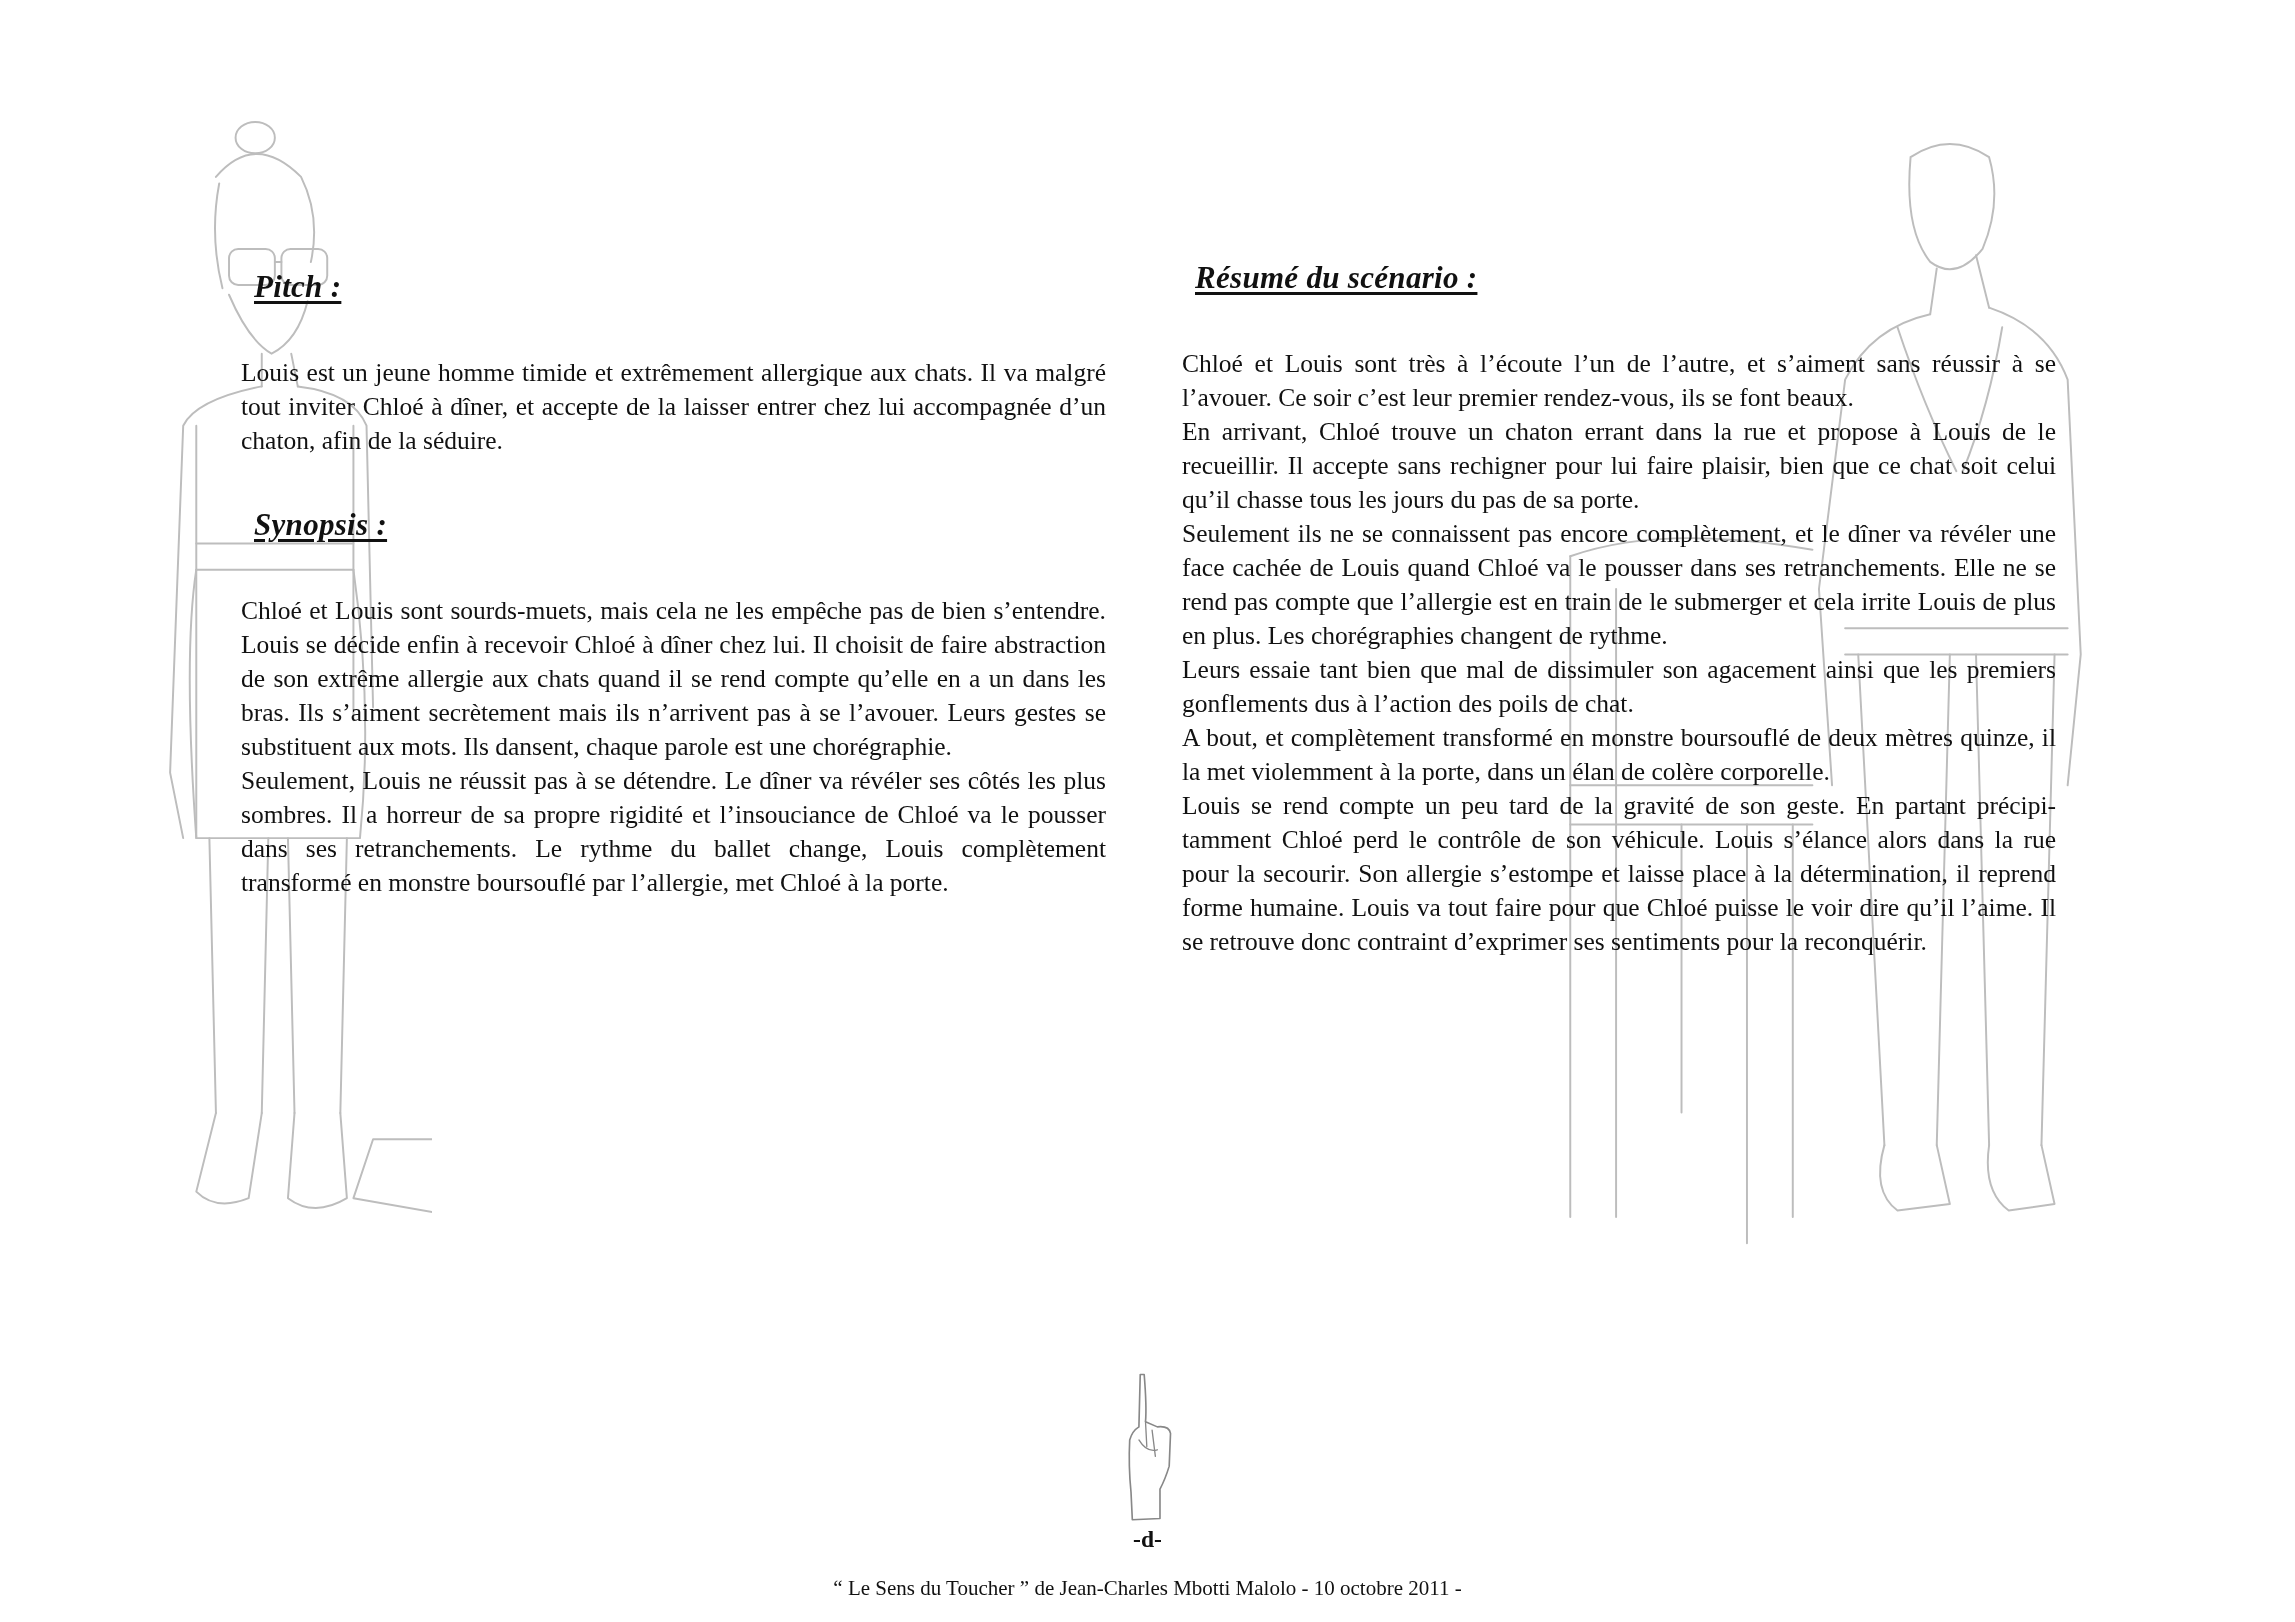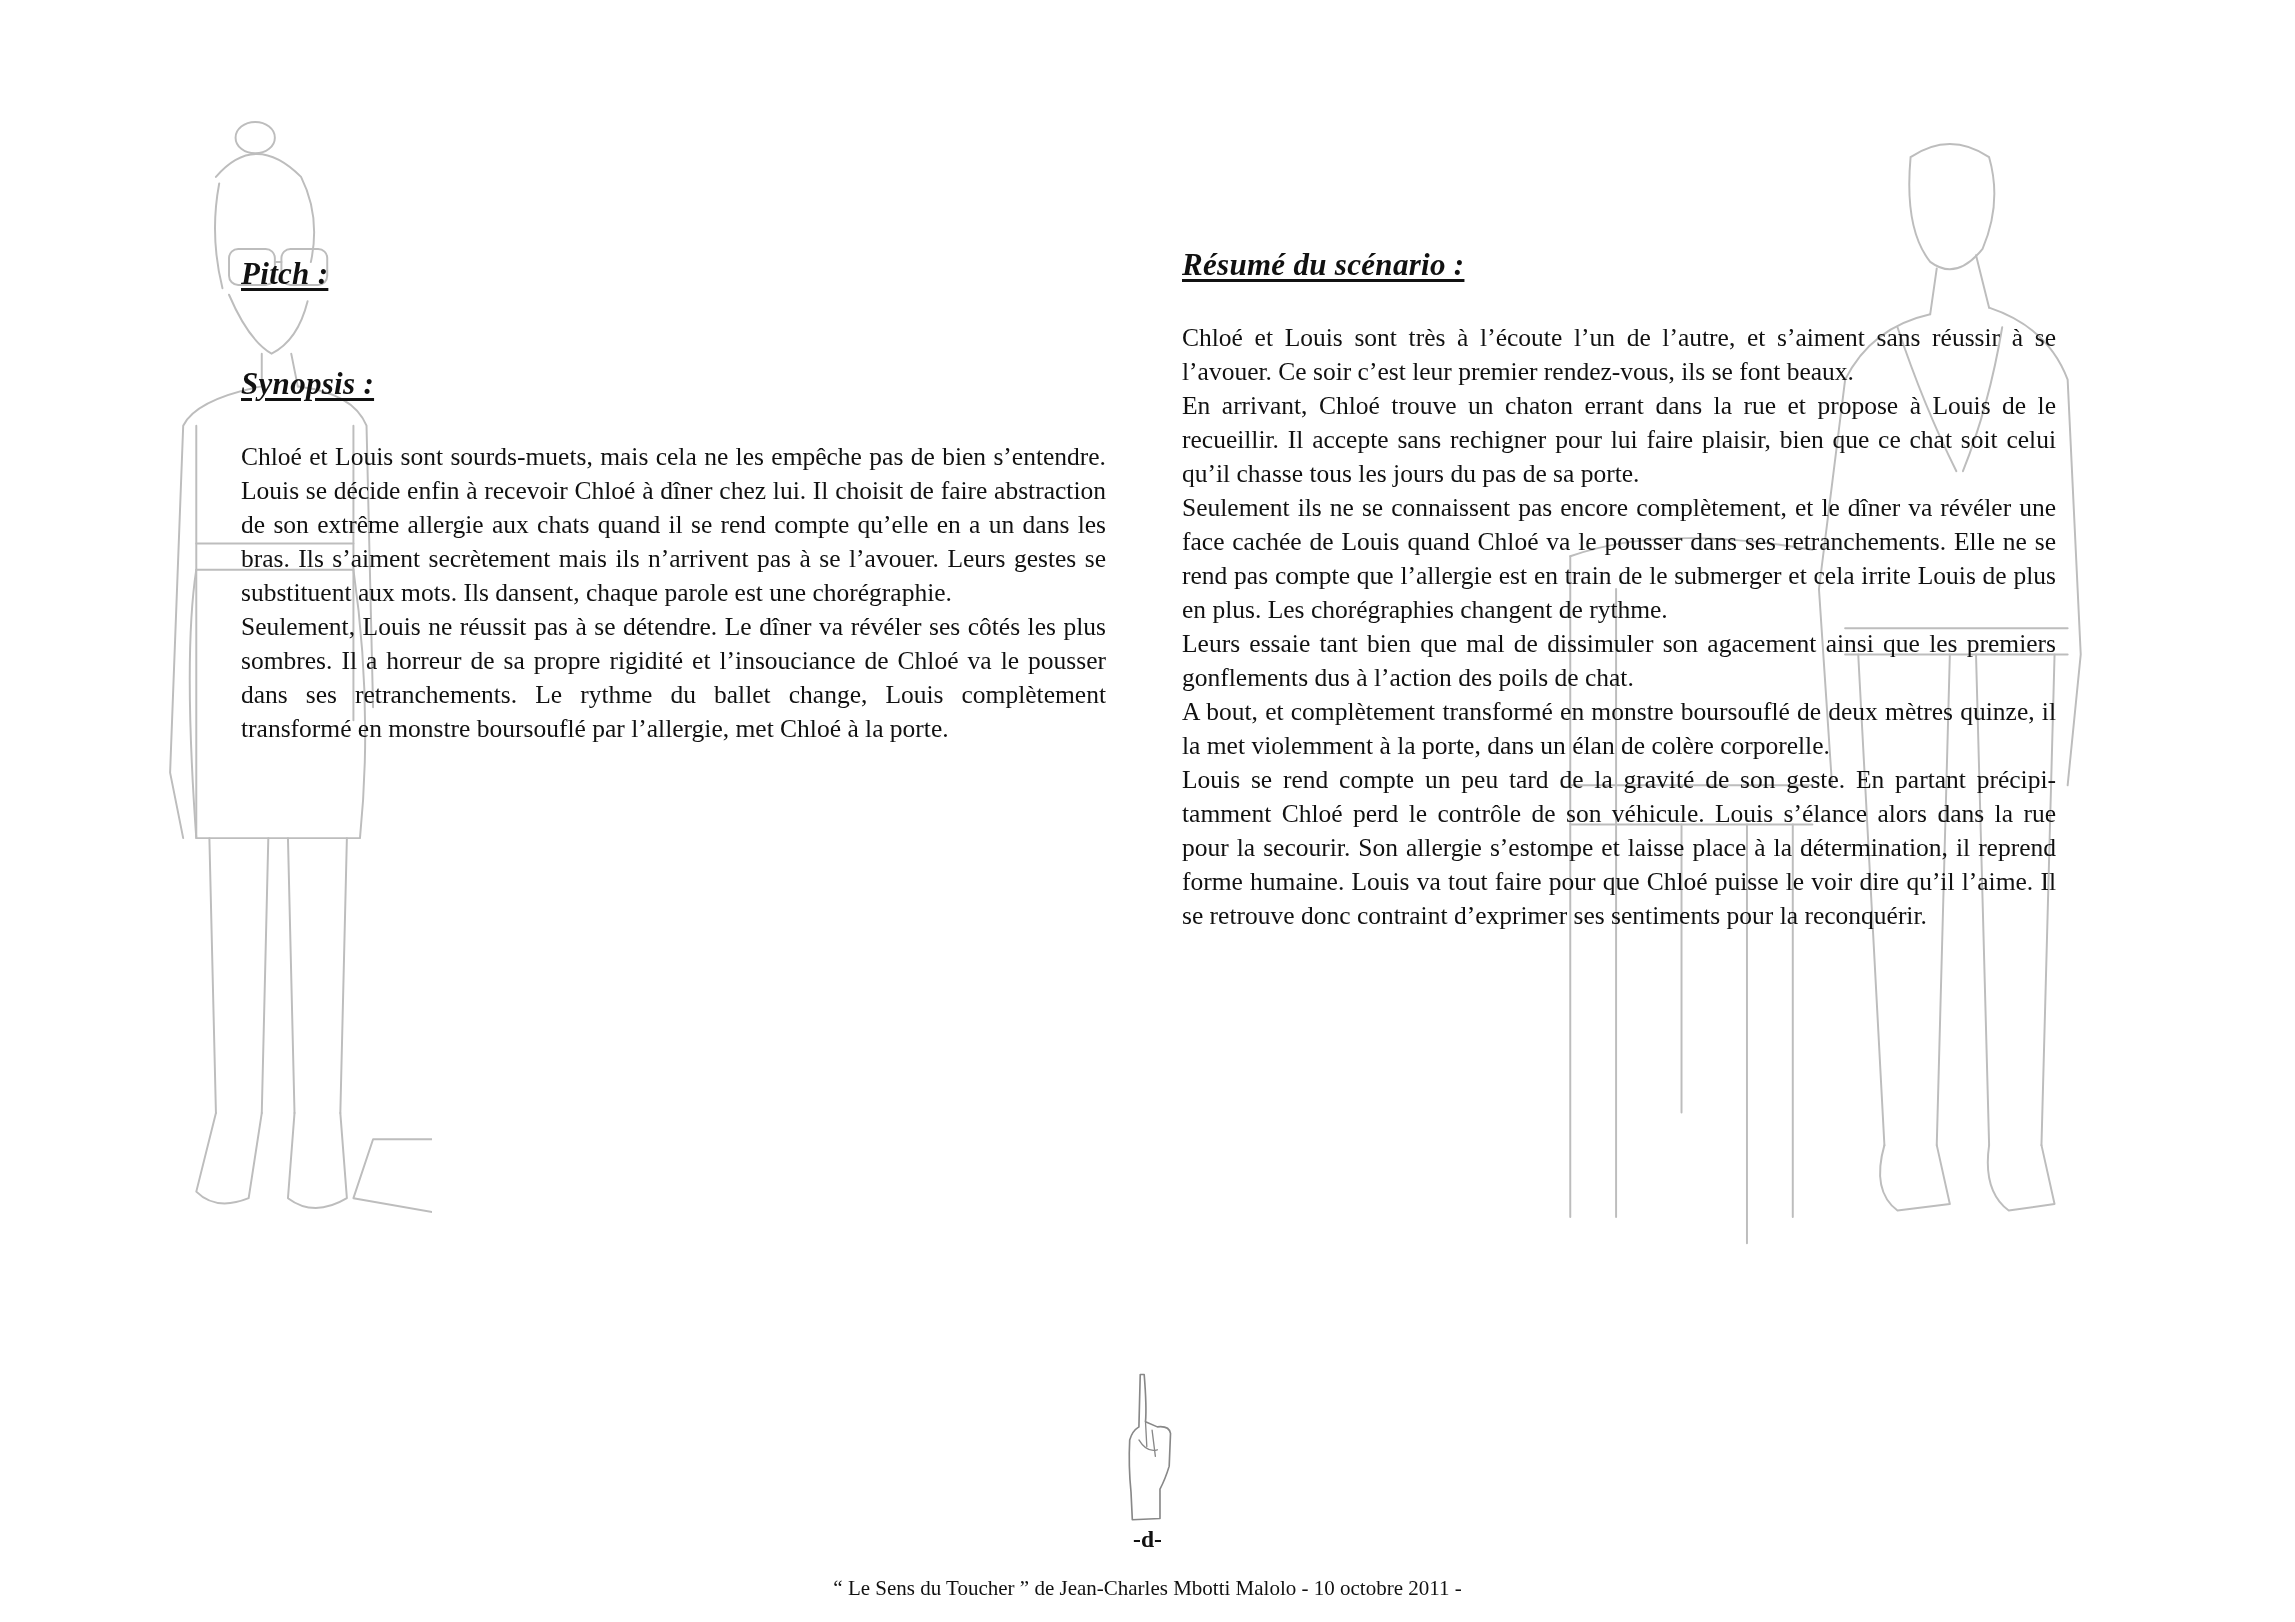--- a/index.html
+++ b/index.html
@@ -5,21 +5,21 @@
   html, body { margin:0; padding:0; background:#ffffff; }
   body { width:2295px; height:1623px; position:relative; overflow:hidden;
          font-family:"Liberation Serif","DejaVu Serif",serif; color:#111; }
   .sketch { position:absolute; pointer-events:none; }
   .sketch svg { width:100%; height:100%; }
   .sketch path, .sketch ellipse, .sketch rect, .sketch line, .sketch polyline {
     fill:none; stroke:#bdbdbd; stroke-width:3; stroke-linecap:round; stroke-linejoin:round; }
   .col { position:absolute; }
   .col-left { left:241px; top:254px; width:865px; }
   .col-right { left:1182px; top:245px; width:874px; }
-  h2 { margin:0; font-size:31px; font-weight:bold; font-style:italic;
+  h2 { margin:13px; font-size:31px; font-weight:bold; font-style:italic;
        text-decoration:underline; text-decoration-thickness:2.6px; text-underline-offset:3.9px;
        line-height:39px; letter-spacing:0.3px; }
   .para { font-size:25.5px; line-height:34px; text-align:justify; margin:0;
           hyphens:manual; }
   .gap-after-heading { height:37px; }
   .gap-section { height:34px; }
   .page-mark { position:absolute; left:0; width:100%; top:1526px; text-align:center;
                font-size:23.6px; font-weight:bold; }
   .footer { position:absolute; left:0; width:100%; top:1576px; text-align:center;
             font-size:21px; }
@@ -65,20 +65,21 @@
     <path d="M60 650 L60 1660 M130 700 L130 1660"></path>
     <path d="M60 650 Q200 600 430 640"></path>
     <path d="M60 1000 L430 1000 M60 1060 L430 1060"></path>
     <path d="M230 1060 L230 1500 M330 1060 L330 1700 M400 1060 L400 1660"></path>
   </svg>
 </div>
 
 <div class="col col-left">
   <h2>Pitch :</h2>
   <div class="gap-after-heading"></div>
+  <p class="para">Louis est un jeune homme timide et extrêmement allergique aux chats. Il va malgré tout inviter Chloé à dîner, et accepte de la laisser entrer chez lui accom­pagnée d’un chaton, afin de la séduire.</p>
   <div class="gap-section"></div>
   <h2>Synopsis :</h2>
   <div class="gap-after-heading"></div>
   <p class="para">Chloé et Louis sont sourds-muets, mais cela ne les empêche pas de bien s’entendre. Louis se décide enfin à recevoir Chloé à dîner chez lui. Il choisit de faire abstraction de son extrême allergie aux chats quand il se rend compte qu’elle en a un dans les bras. Ils s’aiment secrètement mais ils n’arrivent pas à se l’avouer. Leurs gestes se substituent aux mots.  Ils dansent, chaque parole est une chorégraphie.</p>
   <p class="para">Seulement, Louis ne réussit pas à se détendre. Le dîner va révéler ses côtés les plus sombres. Il a horreur de sa propre rigidité et l’insouciance de Chloé va le pousser dans ses retranchements. Le rythme du ballet change, Louis complète­ment transformé en monstre boursouflé par l’allergie, met Chloé à la porte.</p>
 </div>
 
 <div class="col col-right">
   <h2>Résumé du scénario :</h2>
   <div class="gap-after-heading"></div>

